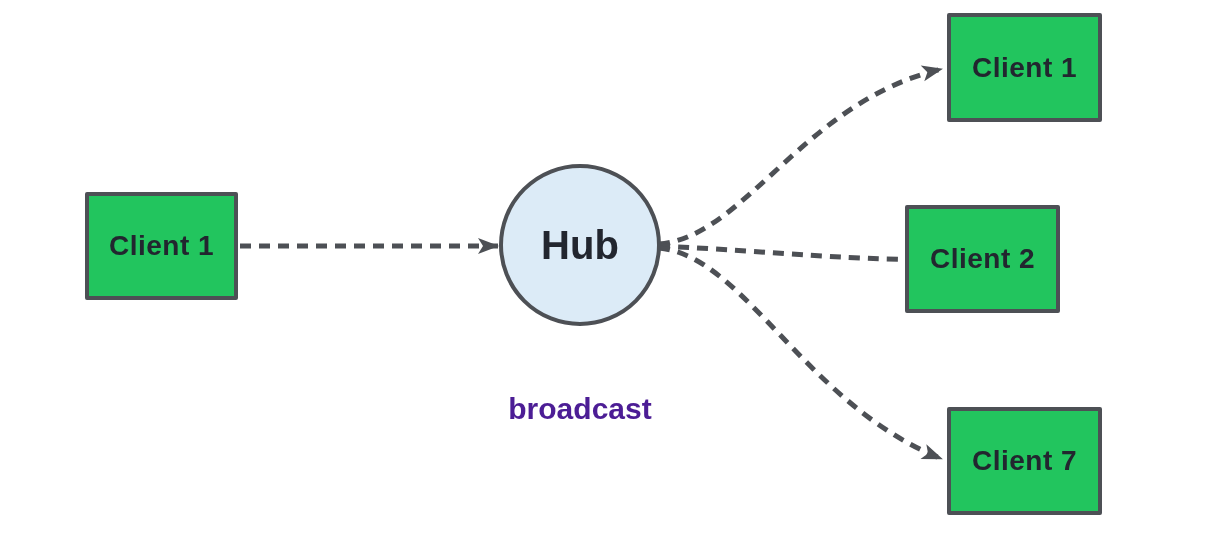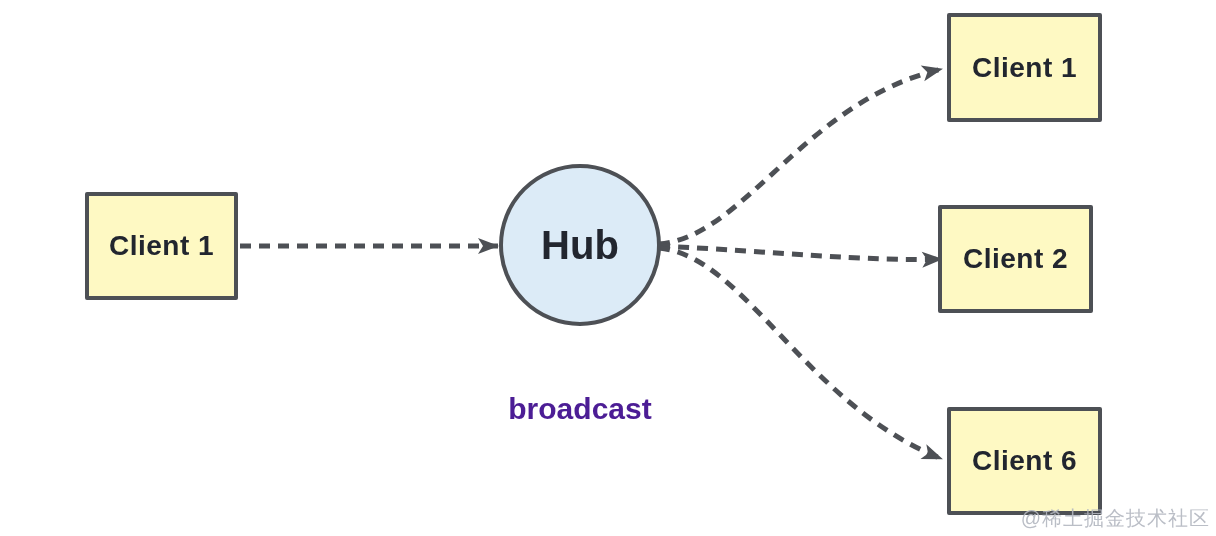--- a/index.html
+++ b/index.html
@@ -19,34 +19,34 @@
     position: absolute;
     left: 0;
     top: 0;
     width: 1216px;
     height: 536px;
     pointer-events: none;
   }
   .node-box {
     position: absolute;
     box-sizing: border-box;
-    background: #fef9c3;
+    background: #22c55e;
     border: 4px solid #4d5055;
     border-radius: 2px;
     display: flex;
     align-items: center;
     justify-content: center;
     font-weight: 700;
     font-size: 28px;
     color: #22262f;
     letter-spacing: 0.5px;
   }
   .node-box.sender   { left: 85px;  top: 192px; width: 153px; height: 108px; }
   .node-box.recv-1   { left: 947px; top: 13px;  width: 155px; height: 109px; }
-  .node-box.recv-2   { left: 938px; top: 205px; width: 155px; height: 108px; }
+  .node-box.recv-2   { left: 905px; top: 205px; width: 155px; height: 108px; }
   .node-box.recv-3   { left: 947px; top: 407px; width: 155px; height: 108px; }
   .hub-circle {
     position: absolute;
     box-sizing: border-box;
     left: 499px;
     top: 164px;
     width: 162px;
     height: 162px;
     background: #dcebf7;
     border: 4px solid #4d5055;
@@ -110,20 +110,19 @@
 
   <div class="node-box recv-1">
     <span>Client 1</span>
   </div>
 
   <div class="node-box recv-2">
     <span>Client 2</span>
   </div>
 
   <div class="node-box recv-3">
-    <span>Client 6</span>
+    <span>Client 7</span>
   </div>
 
   <div class="edge-label">broadcast</div>
 
-  <div class="watermark">@稀土掘金技术社区</div>
 
 </div>
 
 </body></html>

